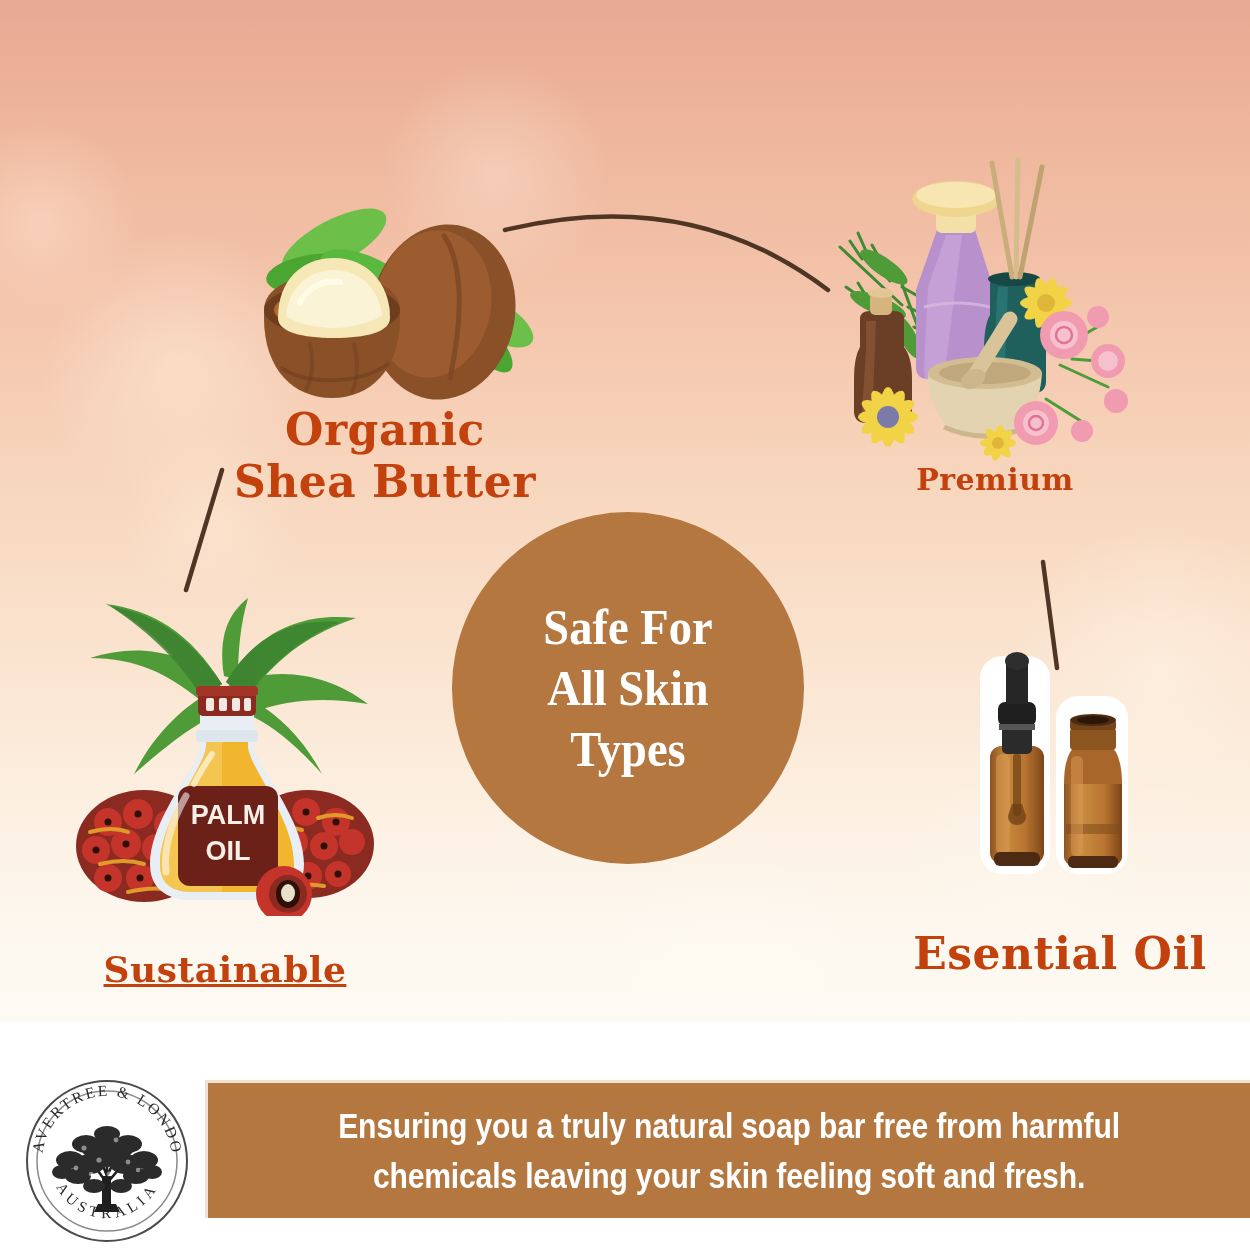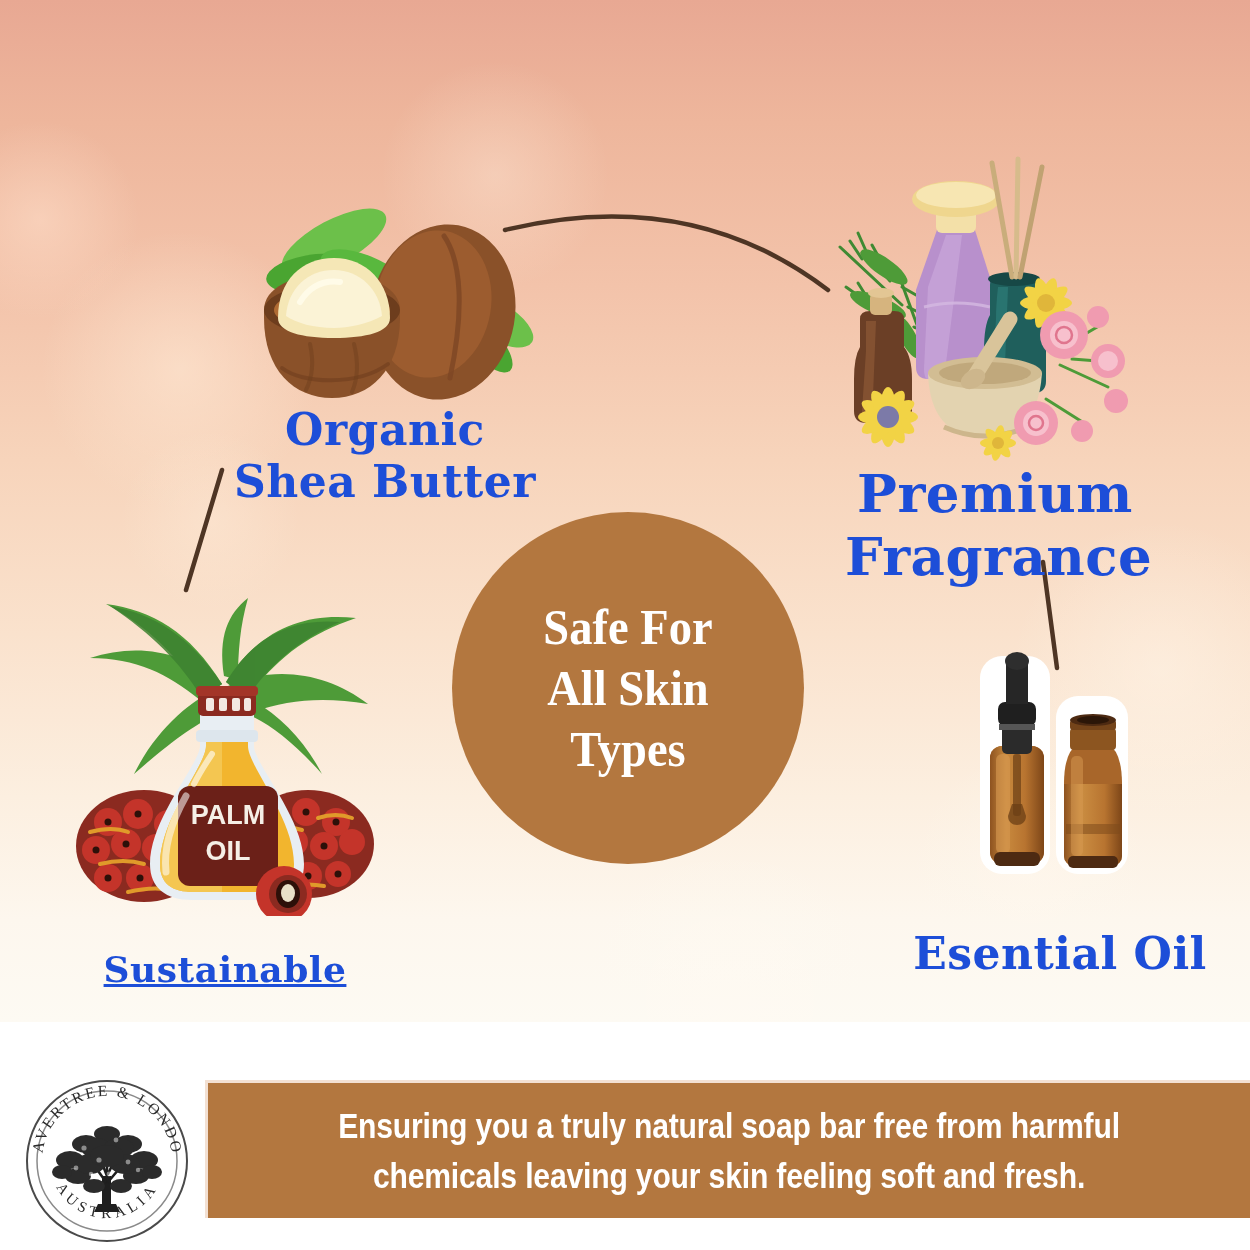--- a/index.html
+++ b/index.html
@@ -53,29 +53,29 @@
     font-weight:bold;
     font-size:50px;
     line-height:1.22;
     text-align:center;
     transform:scaleX(0.93);
   }
 
   
   .label{
     position:absolute;
-    color:#1d4ed8;
+    color:#c2410c;
     font-family:"DejaVu Serif", serif;
     font-weight:bold;
     text-align:center;
     line-height:1.18;
     letter-spacing:0.5px;
   }
   #lbl-shea{left:215px;top:404px;width:340px;font-size:44px;}
-  #lbl-frag{left:845px;top:462px;width:300px;font-size:53px;}
+  #lbl-frag{left:845px;top:462px;width:300px;font-size:30px;}
   #lbl-palm{left:30px;top:948px;width:390px;font-size:36px;text-decoration:underline;}
   #lbl-eo{left:890px;top:880px;width:340px;font-size:44px;margin-top:48px;}
 
   
   .illus{position:absolute;}
   #ill-shea{left:248px;top:192px;width:290px;height:225px;}
   #ill-frag{left:832px;top:155px;width:300px;height:310px;}
   #ill-palm{left:72px;top:596px;width:310px;height:320px;}
   #ill-eo{left:958px;top:628px;width:200px;height:255px;}
 
@@ -427,21 +427,20 @@
     </div>
   </div>
 
   <div class="label" id="lbl-shea">
     <div>Organic</div>
     <div>Shea Butter</div>
   </div>
 
   <div class="label" id="lbl-frag">
     <div>Premium</div>
-    <div>Fragrance</div>
   </div>
 
   <div class="label" id="lbl-palm">
     <div>Sustainable</div>
   </div>
 
   <div class="label" id="lbl-eo">
     <div>Esential Oil</div>
   </div>
 

